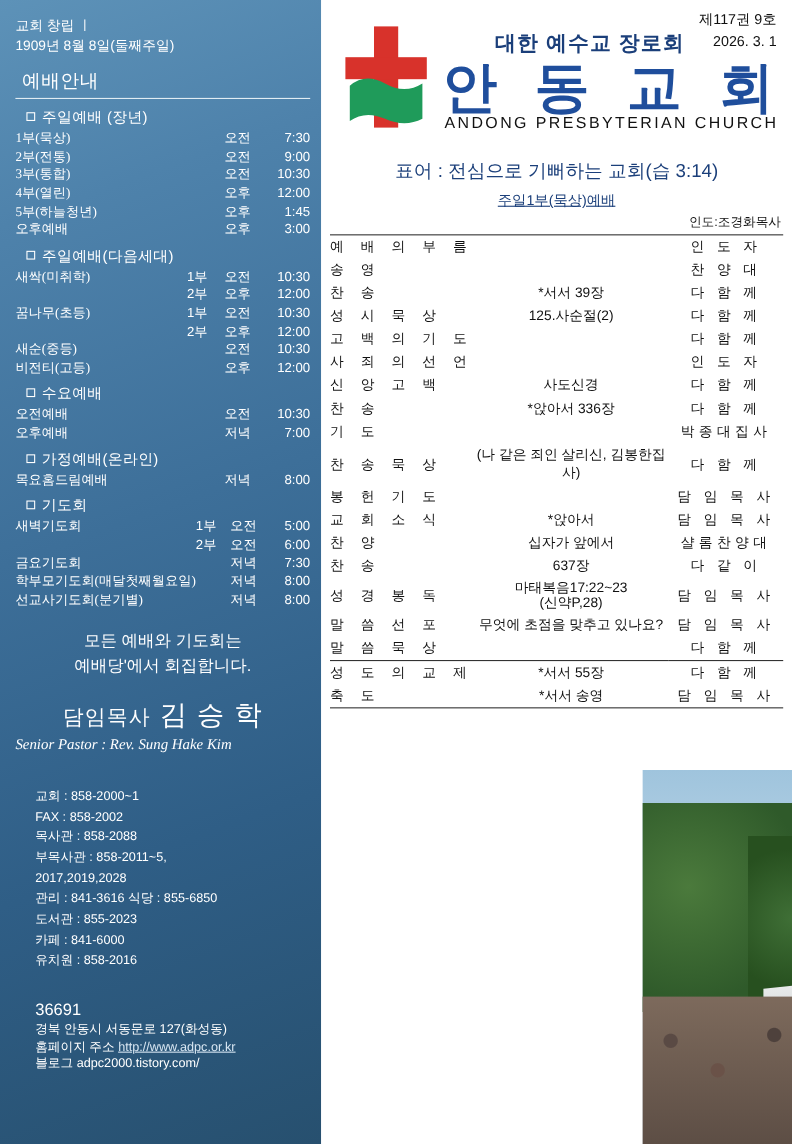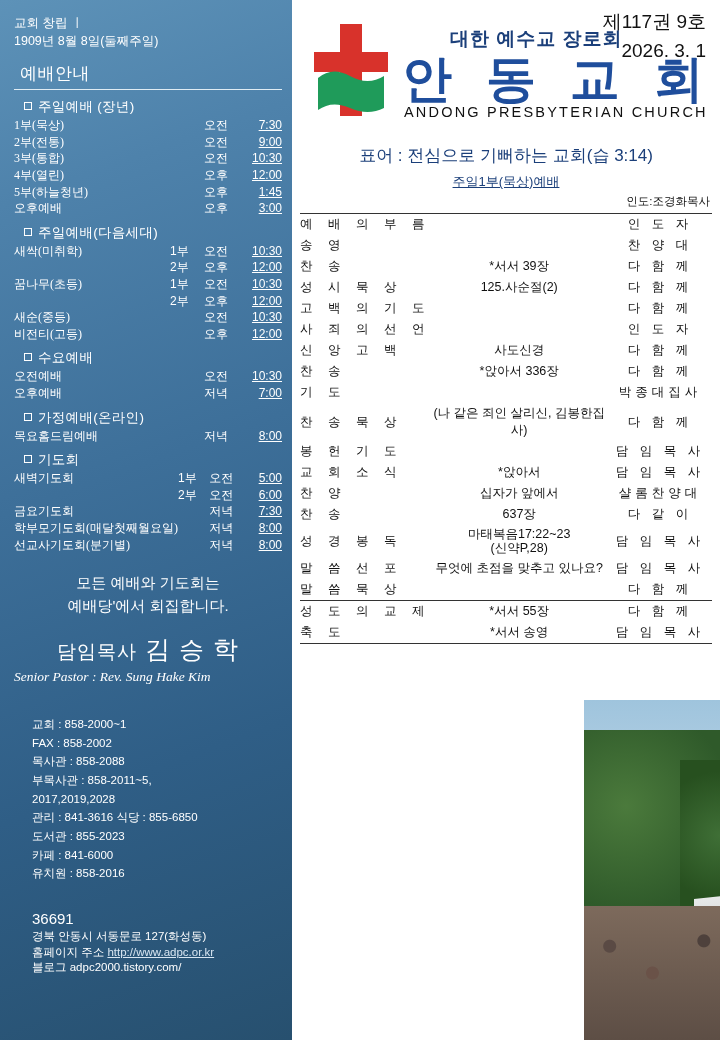--- a/index.html
+++ b/index.html
@@ -25,33 +25,33 @@
   .l-title { font-size:17px; margin: 12px 0 4px 6px; letter-spacing:0.5px;}
   .hr-w { height:1px; background:#e8f1f7; margin:2px 0 8px 0; opacity:.95;}
   .sect { margin-bottom: 4px; }
   .sect-h { font-size:13.5px; margin:6px 0 2px 0; letter-spacing:0.3px;padding-left:10px;}
   .sq { display:inline-block; width:8px; height:8px; border:1.2px solid #fff; margin-right:6px; vertical-align:1px;}
   table.svc { width:100%; border-collapse:collapse; font-size:12px; }
   table.svc td { padding:0 0 1px 0; vertical-align:top; white-space:nowrap; line-height:1.30; }
   td.nm { padding-left:26px;font-family:Liberation Serif, serif; }
   td.pt { width:34px; text-align:left; }
   td.ap { width:34px; text-align:left; }
-  td.tm { width:44px; text-align:right; padding-right:8px;text-decoration:underline;}
+  td.tm { width:44px; text-align:right; padding-right:8px;}
   .note { text-align:center; font-size:15px; line-height:1.5; margin:18px 0 10px 0;}
   .pastor { text-align:center; font-size:25px; margin-top:16px; letter-spacing:1px;}
   .pastor .small { font-size:19px; }
   .pastor-en { font-size:13.5px; font-style:italic; font-family:"Liberation Serif", serif; margin-top:3px;}
   .contact { font-size:11.5px; line-height:1.62; margin:30px 0 0 18px;}
   .addr { font-size:15px; margin:26px 0 0 18px; line-height:1.35;}
   .addr .sm { font-size:11.5px; }
   .addr a, .linkish { color:#d8e6f2; text-decoration:underline; }
 
   
   .right { position:absolute; left:292px; top:0; width:428px; height:1040px; background:#ffffff; }
-  .r-issue { position:absolute; right:14px; top:8px; text-align:right; font-size:19px; line-height:1.5; color:#111;}
+  .r-issue { position:absolute; right:14px; top:8px; text-align:right; font-size:13px; line-height:1.5; color:#111;}
   .logo-wrap { position:relative; height:140px; }
   .cross { position:absolute; left:18px; top:22px; width:86px; height:96px; }
   .ch-sub { position:absolute; left:122px; top:26px; font-size:19px; color:#1b3f7a; font-weight:bold; letter-spacing:1px;padding-left:36px;}
   .ch-name { position:absolute; left:110px; top:46px; font-size:50px; color:#1f4e9c; font-weight:bold; letter-spacing:10px;text-align:center;}
   .ch-en { position:absolute; left:112px; top:104px; font-size:14.5px; letter-spacing:2.2px; color:#111;}
   .motto { text-align:center; font-size:17px; color:#1b3f7a; margin-top:4px;}
   .svc-title { text-align:center; font-size:13px; margin-top:6px; text-decoration:underline; color:#1b3f7a;}
   .leader { text-align:right; font-size:11.5px; padding-right:10px; margin-top:3px; color:#111;}
 
   .order { margin:4px 8px 0 8px; border-top:1.4px solid #333; border-bottom:1.4px solid #333; }

